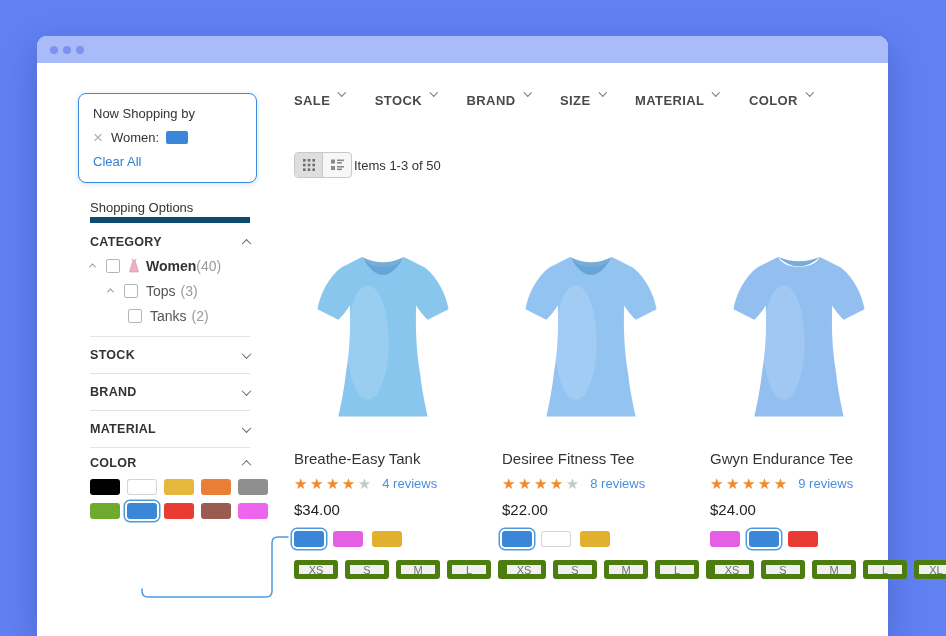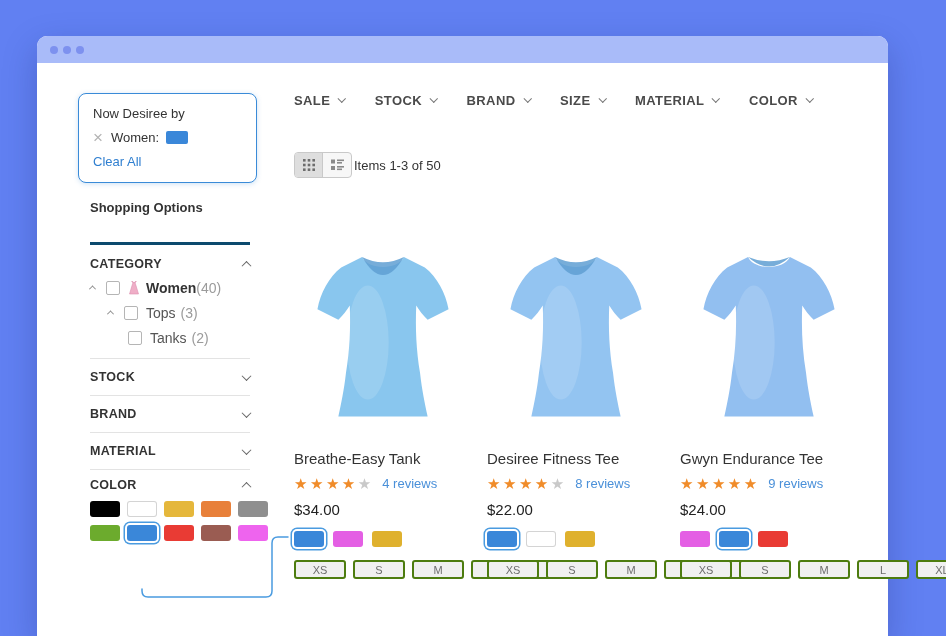--- a/index.html
+++ b/index.html
@@ -17,21 +17,21 @@
              border:1px solid #3a8bd8;border-radius:8px;padding:12px 14px 12px;
              box-shadow:0 1px 5px rgba(58,139,216,.25)}
   .fb-title{font-size:13px;color:#333}
   .fb-row{display:flex;align-items:center;margin-top:9px;font-size:13px;color:#333}
   .x-icon{color:#b3b3b3;font-size:17px;line-height:12px;margin-right:8px;cursor:pointer}
   .fb-swatch{width:22px;height:13px;border-radius:2px;margin-left:7px}
   .clear-all{display:inline-block;margin-top:9px;font-size:13px;color:#2f7fd0;text-decoration:none;cursor:pointer}
 
   
   .sidebar{position:absolute;left:53px;top:137px;width:160px}
-  .so-title{font-size:13px;font-weight:700;color:#333;padding-bottom:27px;border-bottom:3px solid #0c4a6e}
+  .so-title{font-size:13px;font-weight:400;color:#333;padding-bottom:2px;border-bottom:6px solid #0c4a6e}
   .sec-h{display:flex;align-items:center;justify-content:space-between;
          font-size:12.5px;font-weight:700;color:#333;letter-spacing:.3px}
   .chev{display:inline-block;width:7px;height:7px;border-right:1.7px solid #666;
         border-bottom:1.7px solid #666;transform:rotate(45deg) translate(-1px,-1px)}
   .chev.up{transform:rotate(225deg) translate(-1px,-1px)}
   .chev.sm{width:5px;height:5px;border-color:#8a8a8a}
   .cat-sec{padding:12px 0 8px;border-bottom:1px solid #e3e3e3}
   .cat-tree{margin-top:4px}
   .cat-row{display:flex;align-items:center;height:25px;font-size:14px;color:#555}
   .cat-row .cb{width:14px;height:14px;border:1px solid #b5b5b5;border-radius:2px;background:#fff;
@@ -45,63 +45,63 @@
             padding:11px 0;border-bottom:1px solid #e3e3e3}
   .color-sec{padding-top:8px}
   .swatch-grid{display:grid;grid-template-columns:repeat(5,30px);gap:8px 7px;margin-top:9px}
   .sw{width:30px;height:16px;border-radius:3px;cursor:pointer}
   .sw.sel{box-shadow:0 0 0 2px #fff,0 0 0 3.5px #4a9be0;border-radius:3px}
   .sw.lite{box-shadow:inset 0 0 0 1px #d4d4d4}
 
   
   .main{position:absolute;left:257px;top:0;width:585px}
   .filter-bar{display:flex;gap:30px;margin-top:30px}
-  .fb-item{display:flex;align-items:center;gap:9px;font-size:13px;font-weight:600;
+  .fb-item{display:flex;align-items:flex-start;gap:9px;font-size:13px;font-weight:600;
            color:#4a4a4a;letter-spacing:.4px;cursor:pointer}
   .fb-item .chev{width:5.5px;height:5.5px;border-color:#777;margin-top:-2px}
   .toolbar{display:flex;align-items:center;gap:2px;margin-top:44px}
   .view-toggle{display:flex;border:1px solid #c9c9c9;border-radius:4px;overflow:hidden;background:#f7f7f7}
   .vt-btn{width:28px;height:24px;display:flex;align-items:center;justify-content:center;cursor:pointer}
   .vt-btn.sel{background:#dedede;border-right:1px solid #c9c9c9}
   .items-count{font-size:13px;color:#333}
-  .grid{display:flex;gap:15px;margin-top:46px}
+  .grid{display:flex;gap:30px;margin-top:46px}
   .card{width:178px}
   .img-box{height:208px;display:flex;align-items:flex-end;justify-content:center;cursor:pointer}
   svg.shirt{width:152px;height:198px}
   svg.shirt .base{fill:var(--shirt,#8ec7ef)}
   svg.shirt .neckline{display:none;fill:#5f9fd2;opacity:.85}
   svg.shirt.neck-v .vneck{display:block}
   svg.shirt.neck-crew .cneck{display:block}
   .p-name{margin-top:18px;font-size:15px;color:#333;cursor:pointer}
   .rating-row{display:flex;align-items:center;gap:11px;margin-top:9px}
   .stars{display:flex;gap:2.5px;font-size:15px;line-height:1}
   .star{color:#c9c9c9}
   .star.on{color:#f08c2a}
   .reviews{font-size:13px;color:#4a90d9;text-decoration:none;cursor:pointer}
   .p-price{margin-top:10px;font-size:15px;font-weight:400;color:#222}
   .swatch-row{display:flex;gap:9px;margin-top:13px;align-items:center}
   .size-row{display:flex;gap:7px;margin-top:13px}
-  .size-btn{min-width:27px;height:19px;padding:0 24px;display:flex;align-items:center;justify-content:center;
-            background:#f0f0f0;border:2px solid #4d7c0f;border-radius:3px;font-size:11px;color:#6d6d6d;cursor:pointer}
+  .size-btn{min-width:27px;height:19px;padding:0 17px;display:flex;align-items:center;justify-content:center;
+            background:#f0f0f0;border:5px solid #4d7c0f;border-radius:3px;font-size:11px;color:#6d6d6d;cursor:pointer}
   .connector{position:absolute;left:0;top:0;pointer-events:none}
 </style>
 </head>
 <body>
 
 <div class="stage">
   <div class="window">
     <div class="titlebar">
       <span class="dot"></span>
       <span class="dot"></span>
       <span class="dot"></span>
     </div>
     <div class="content">
 
       <div class="filterbox">
-        <div class="fb-title">Now Desiree by</div>
+        <div class="fb-title">Now Shopping by</div>
         <div class="fb-row">
           <span class="x-icon">×</span>
           <span>Women:</span>
           <span class="fb-swatch" style="background-color: rgb(58, 135, 217);"></span>
         </div>
         <a class="clear-all">Clear All</a>
       </div>
 
       <aside class="sidebar">
         <div class="so-title">Shopping Options</div>

